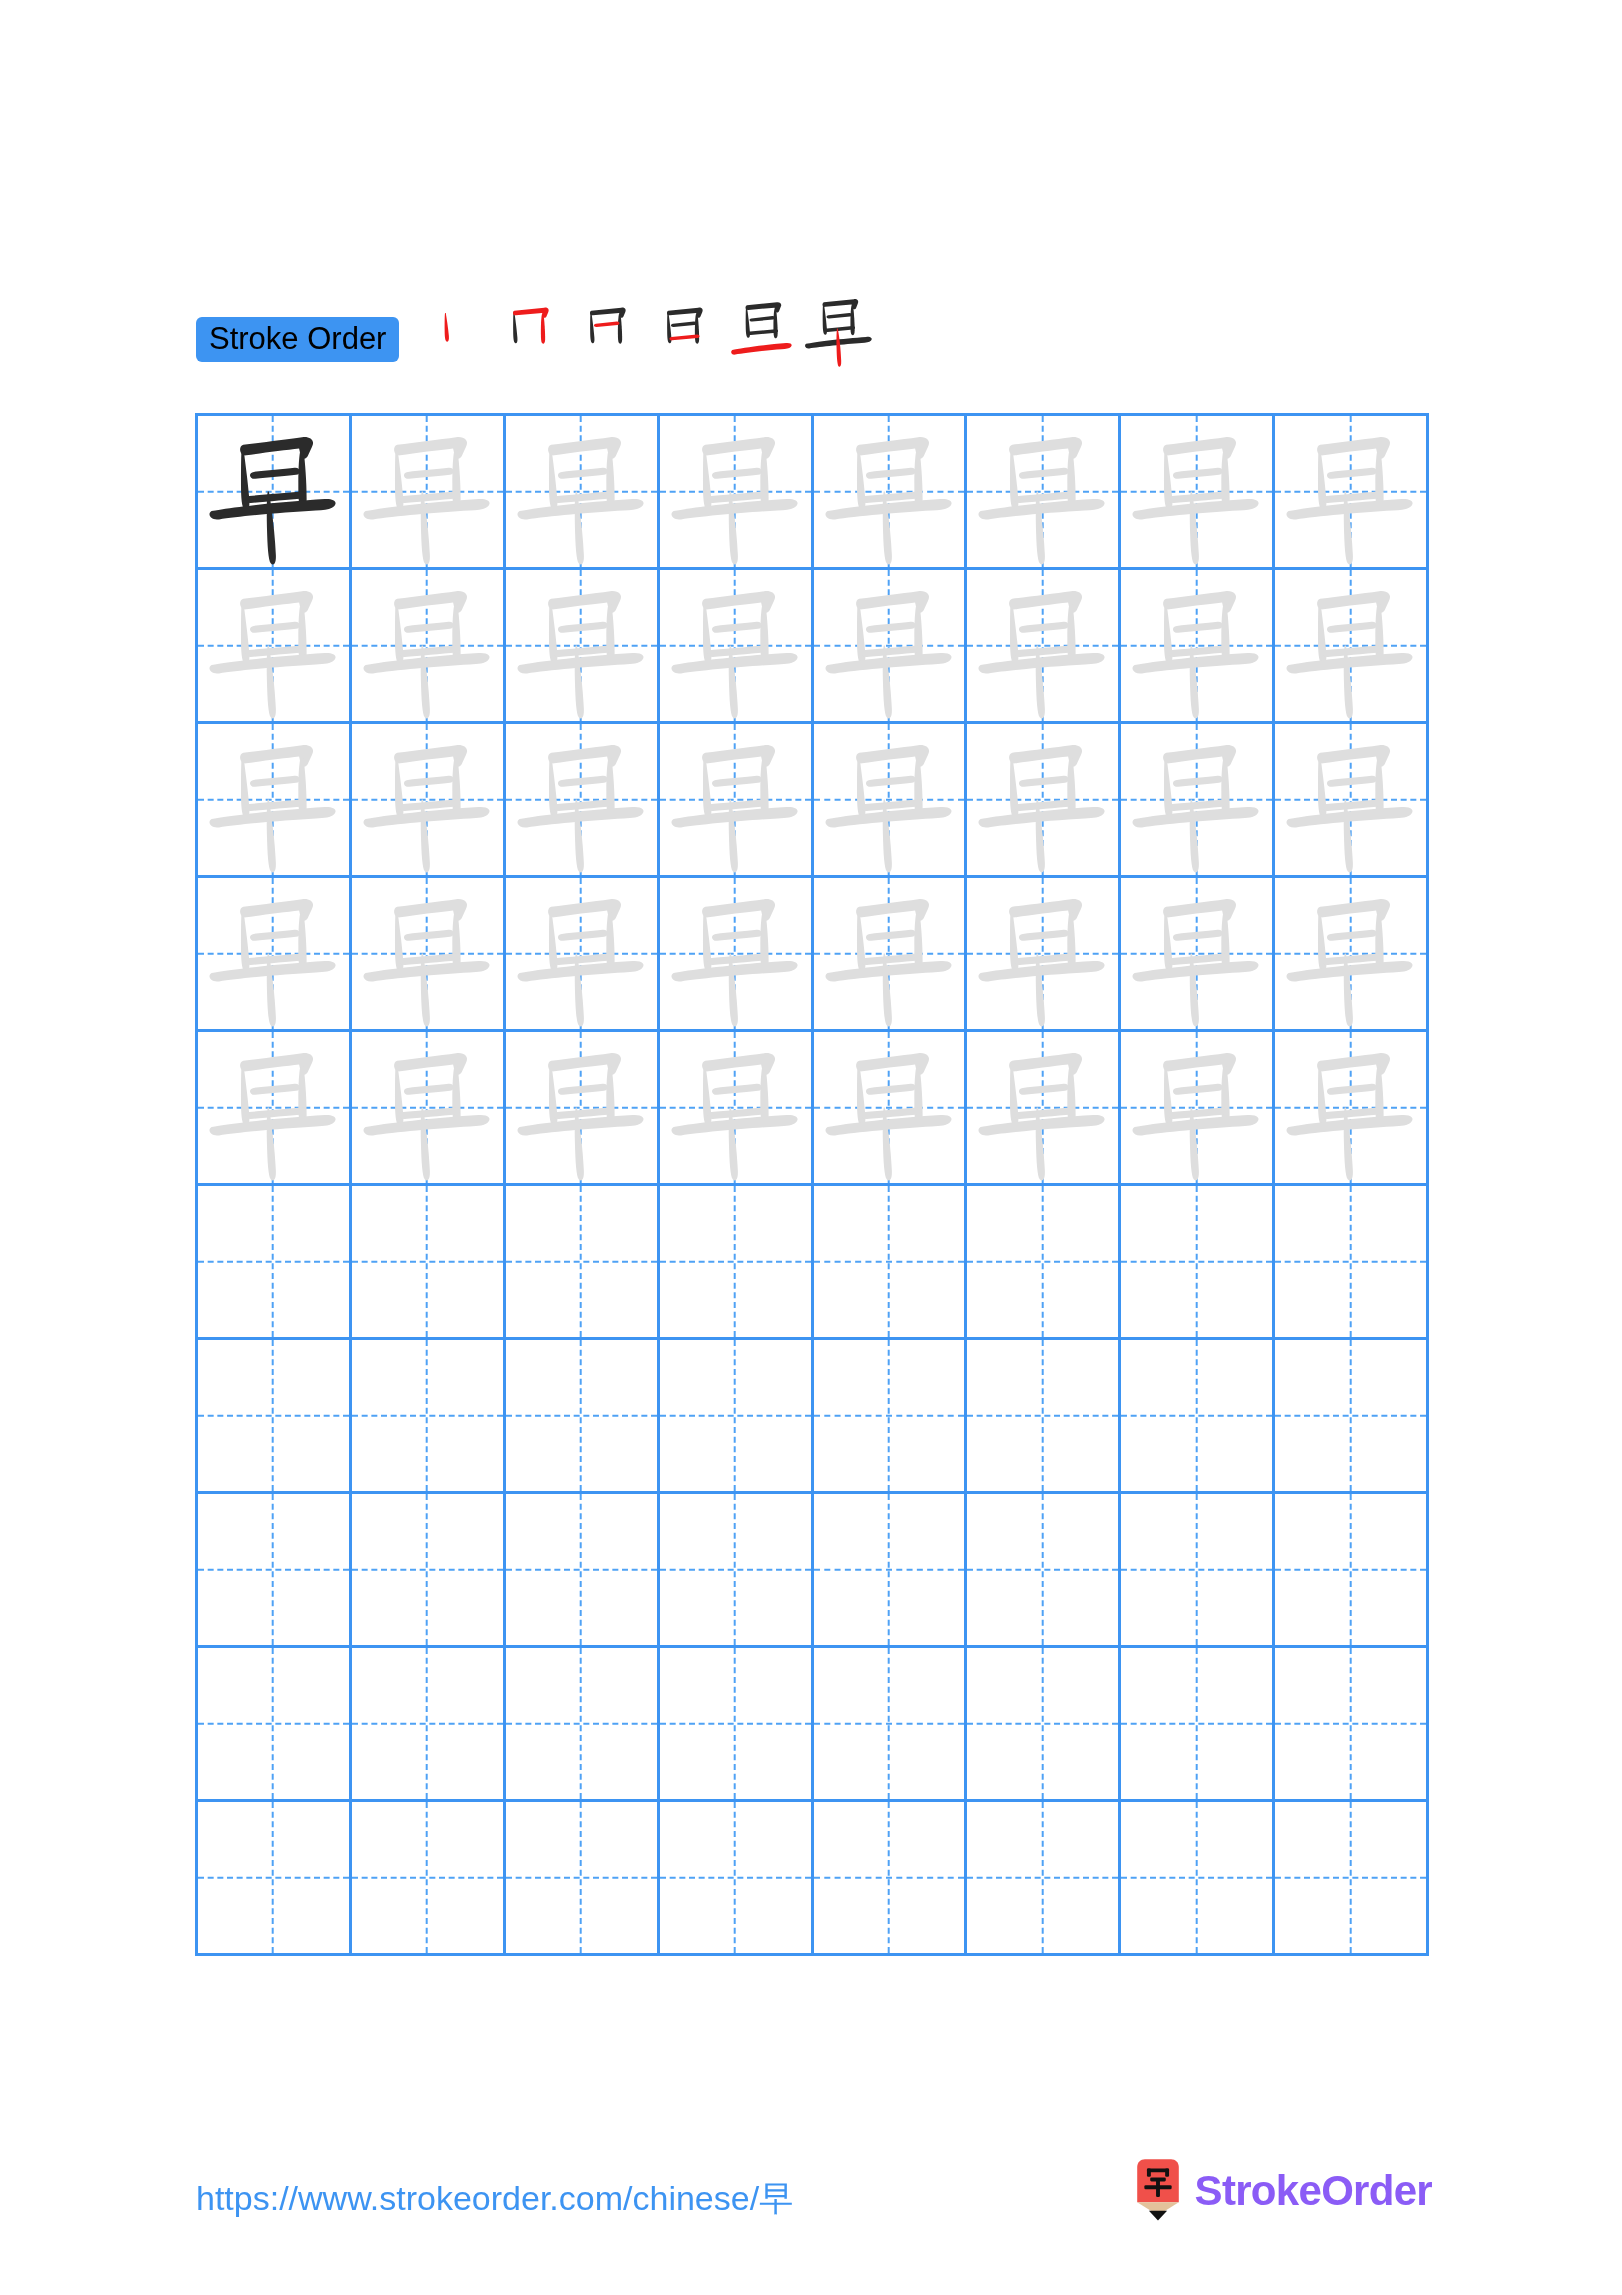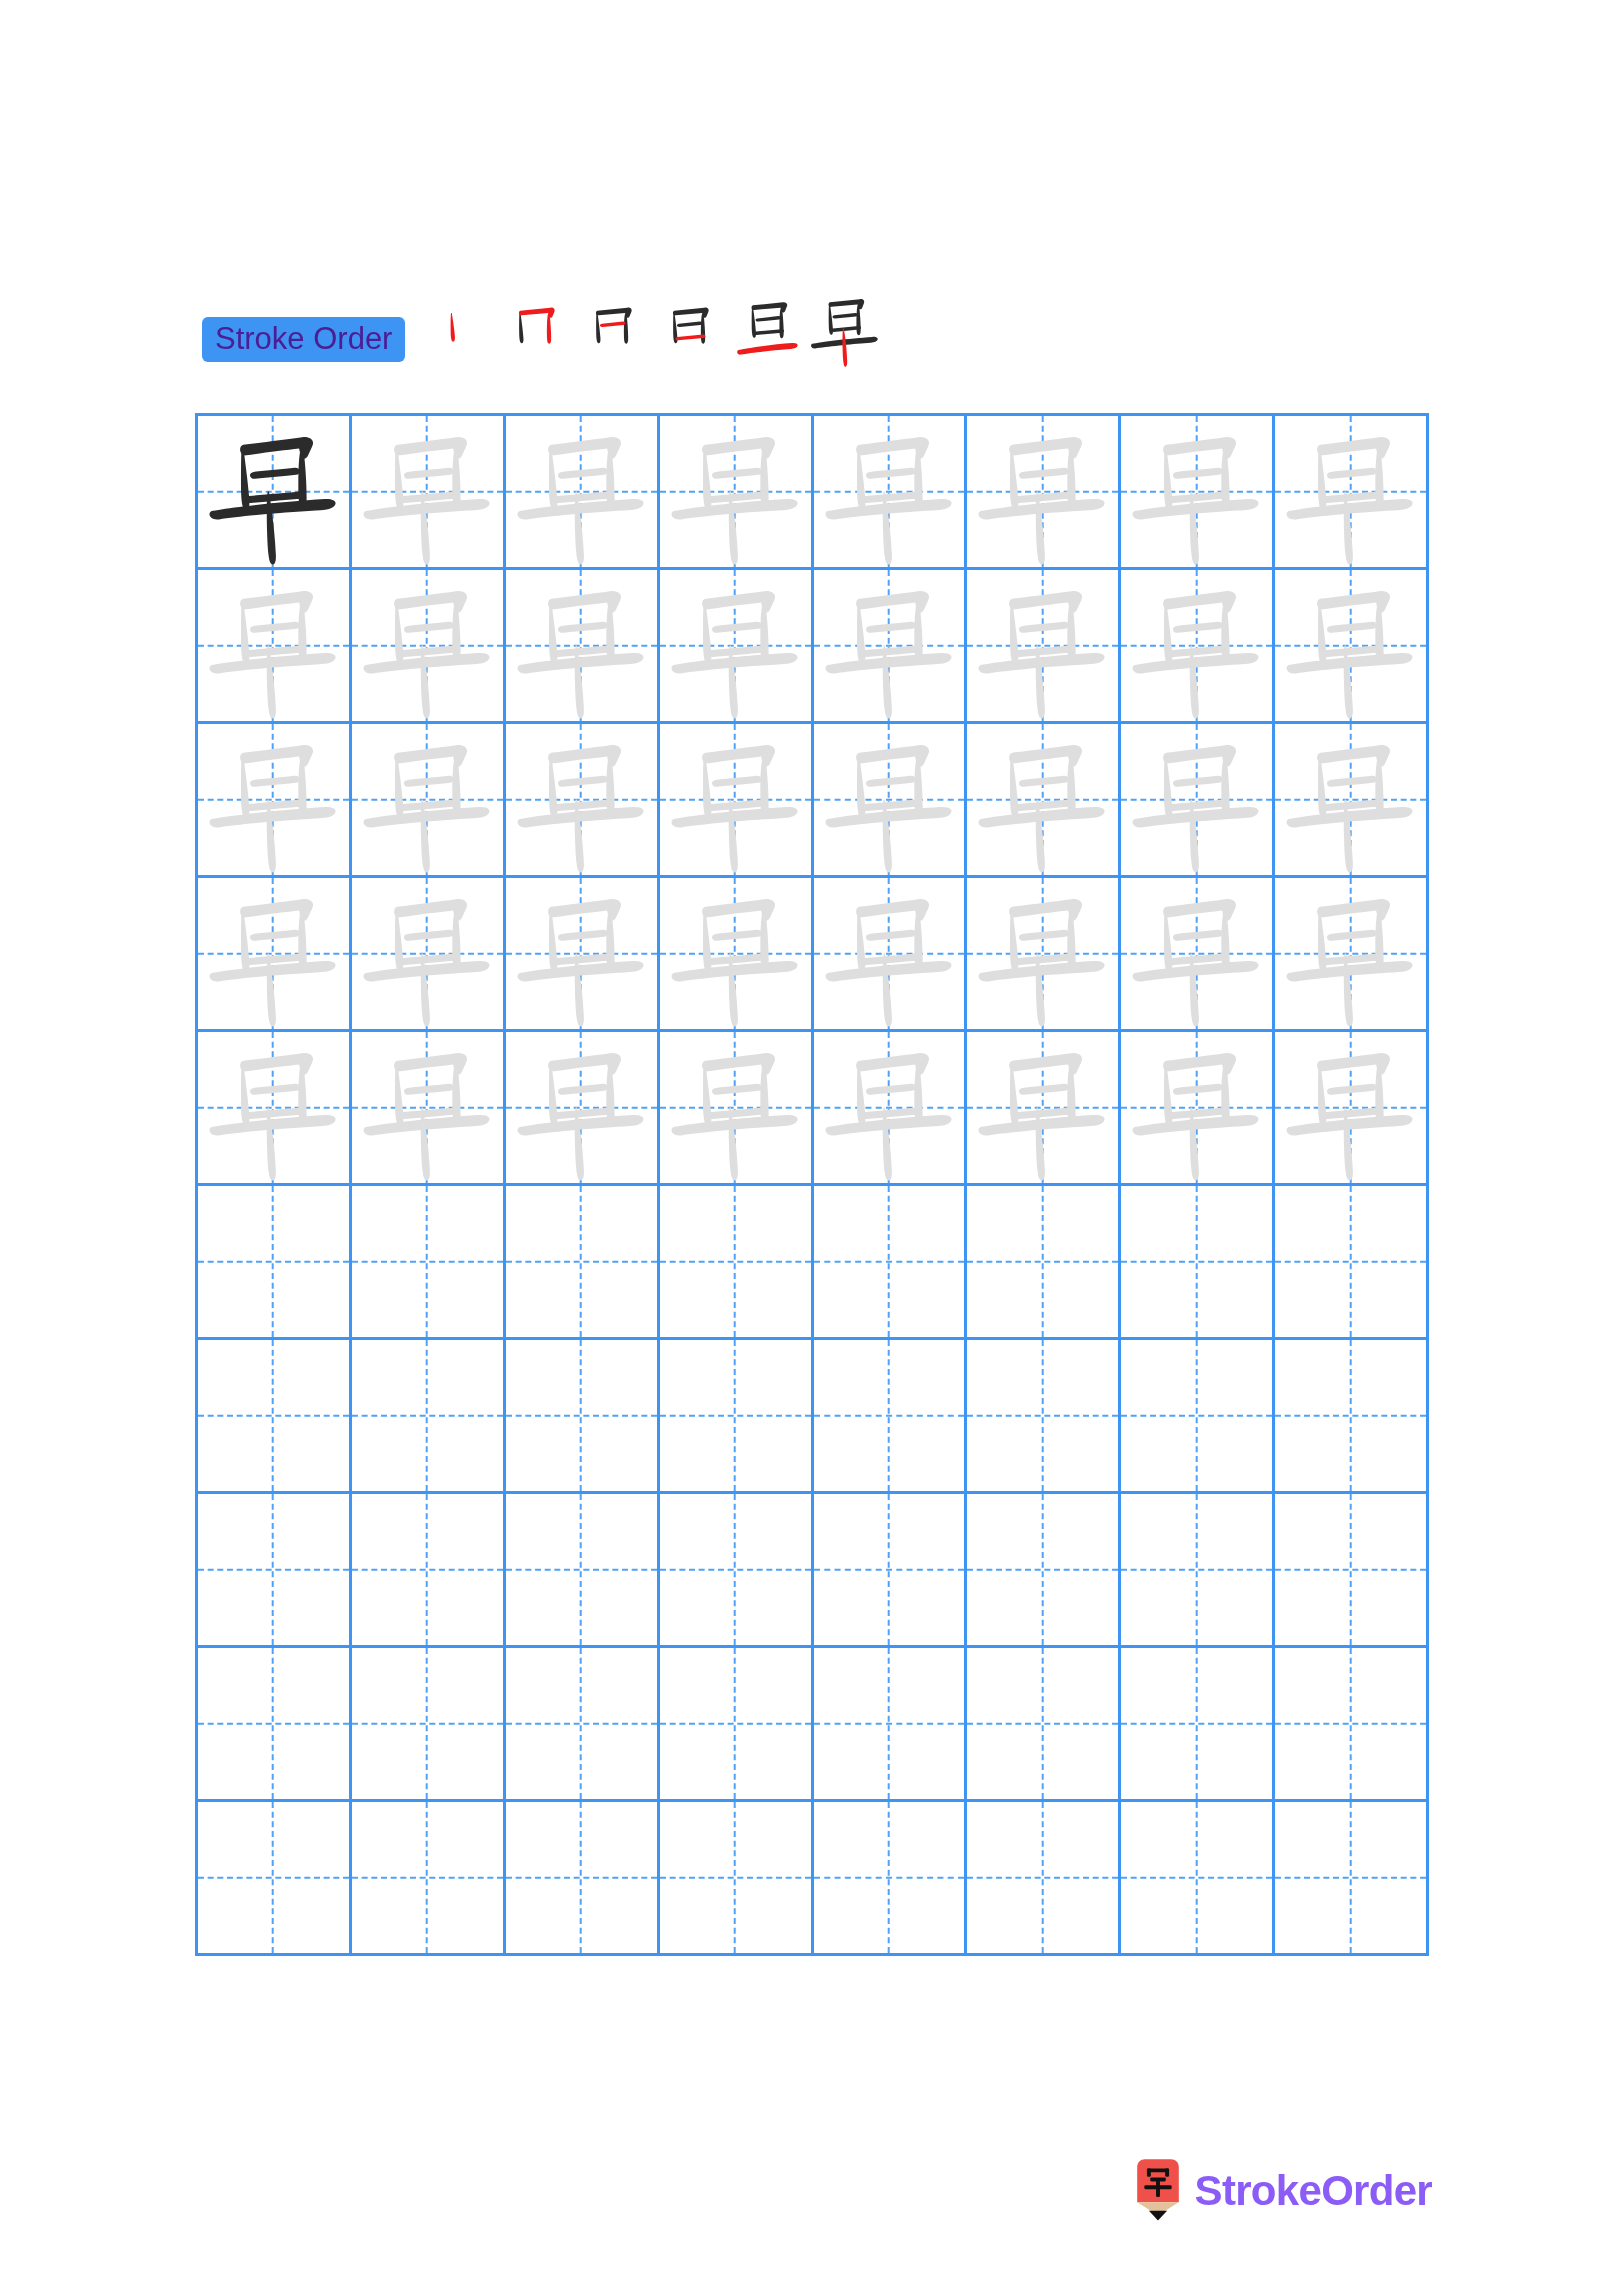--- a/index.html
+++ b/index.html
@@ -39,28 +39,27 @@
     position: absolute;
     top: 308px;
     left: 196px;
     display: flex;
     align-items: center;
     height: 63px;
   }
 
   .so-badge {
     background: #3d94f2;
-    color: #4c1d95;
+    color: #000000;
     font-size: 31px;
     font-weight: 400;
     padding: 5.9px 13px 8.5px 13px;
     border-radius: 5.9px;
     line-height: 1;
     white-space: nowrap;
-    margin-left: 6px;
   }
 
   .so-strokes {
     display: flex;
     align-items: flex-start;
     margin-left: 15.7px;
   }
 
   .so-step {
     width: 77px;
@@ -867,20 +866,23 @@
       <div class="cell"></div>
       <div class="cell"></div>
       <div class="cell"></div>
       <div class="cell"></div>
       <div class="cell"></div>
       <div class="cell"></div>
       <div class="cell"></div>
       <div class="cell"></div>
     </div>
 
+  <a class="footer-url" href="#">
+    <span>https://www.strokeorder.com/chinese/</span><span class="han">早</span>
+  </a>
 
   <div class="brand">
     <span class="brand-mark">
       <svg viewBox="0 0 80 96" xmlns="http://www.w3.org/2000/svg">
         <path d="M8 12 C8 5 13 0 20 0 L60 0 C67 0 72 5 72 12 L72 66 L8 66 Z" fill="#f0504a"></path>
         <path d="M8 66 L72 66 L40 86 Z" fill="#e3c29b"></path>
         <path d="M26 79 L54 79 L40 94 Z" fill="#111111"></path>
         <g fill="#111111">
           <rect x="23" y="14" width="34" height="6" rx="2"></rect>
           <rect x="23" y="14" width="6" height="13" rx="2"></rect>

